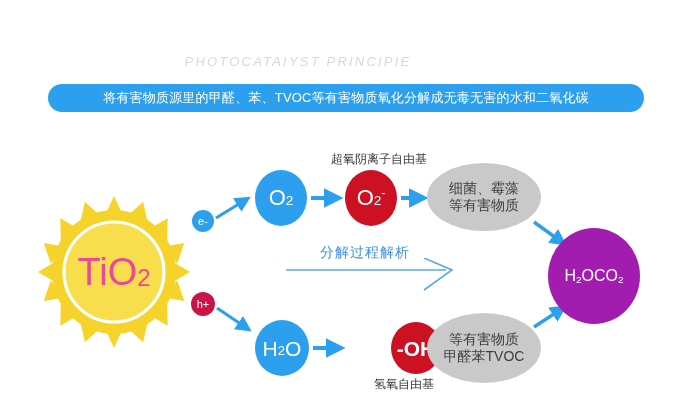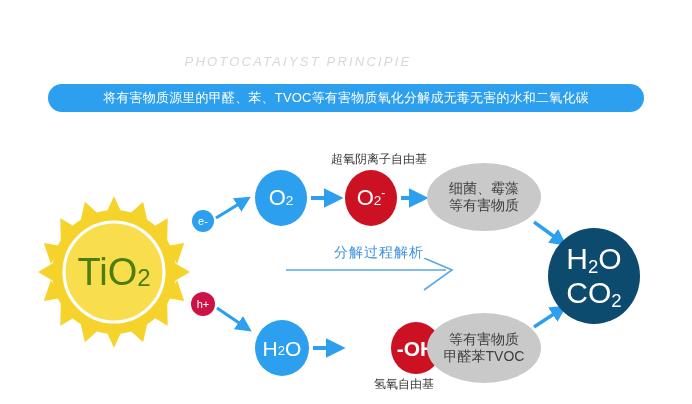--- a/index.html
+++ b/index.html
@@ -80,21 +80,21 @@
   .sun-label {
     position: absolute;
     left: 0;
     top: 0;
     width: 176px;
     height: 152px;
     display: flex;
     align-items: center;
     justify-content: center;
     font-size: 38px;
-    color: #4d7c0f;
+    color: #ec4899;
     letter-spacing: 0px;
     pointer-events: none;
   }
   .sun-label sub {
     font-size: 24px;
     vertical-align: baseline;
     position: relative;
     top: 6px;
   }
 
@@ -168,23 +168,22 @@
     left: 347px; top: 322px;
     width: 50px; height: 52px;
     background: #cc1123;
     font-size: 21px;
     font-weight: 700;
     margin-left: 44px;
   }
   .mol-result {
     left: 548px; top: 228px;
     width: 92px; height: 96px;
-    background: #0c4a6e;
-    font-size: 30px;
-    flex-direction: column;
+    background: #a21caf;
+    font-size: 16px;
   }
   .mol-result .line { line-height: 1.12; }
 
   
   .gray-oval {
     position: absolute;
     background: #c9c9c9;
     border-radius: 50%;
     display: flex;
     flex-direction: column;
@@ -217,21 +216,20 @@
   
   .mid-arrow-label {
     position: absolute;
     left: 320px;
     top: 243px;
     font-size: 14px;
     color: #3d8fdd;
     letter-spacing: 1px;
     white-space: nowrap;
     line-height: 18px;
-    margin-left: 14px;
   }
   .mid-arrow-svg {
     position: absolute;
     left: 286px;
     top: 258px;
   }
 
   
   .arrows {
     position: absolute;

